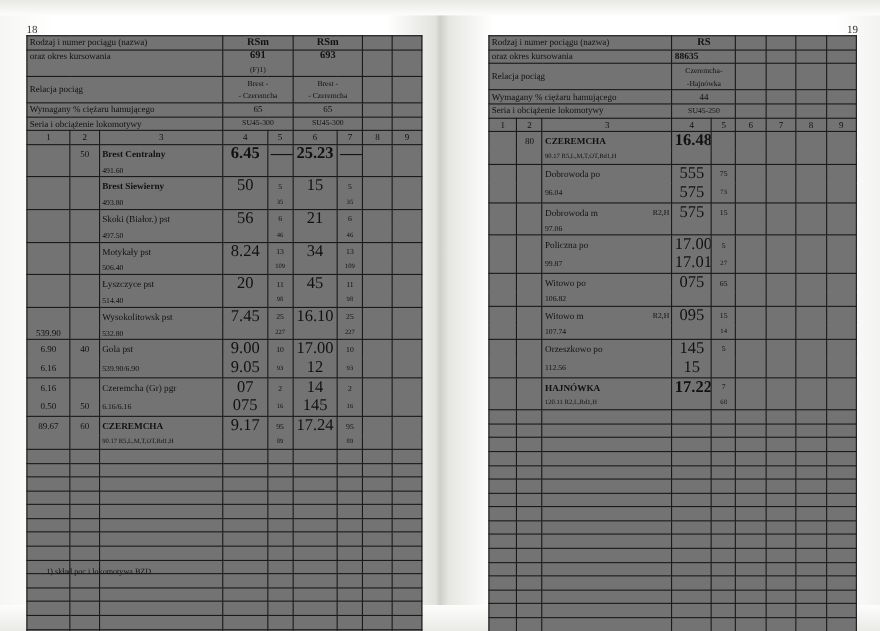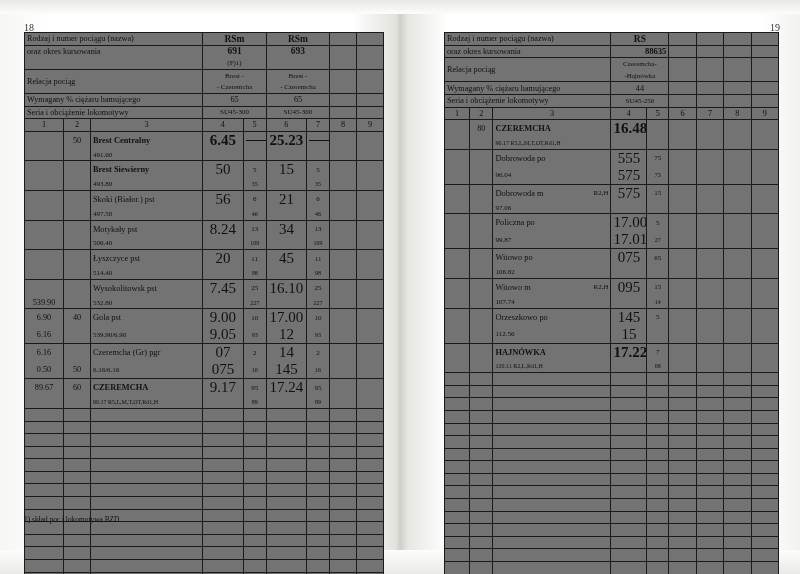--- a/index.html
+++ b/index.html
@@ -45,23 +45,23 @@
   }
   .hdr td{height:13px;}
   .c{text-align:center;}
   .l{text-align:left;}
   .b{font-weight:bold;}
   .sm{font-size:7px;}
   .xs{font-size:6px;}
   .notop{border-top:none !important;}
   .nobot{border-bottom:none !important;}
   .bigc{font-size:9.5px;font-weight:bold;text-align:center;}
-  .midc{font-size:8.6px;font-weight:bold;text-align:right;}
+  .midc{font-size:8.6px;font-weight:bold;text-align:left;}
   .dash{display:inline-block;border-top:1px solid #111;width:24px;vertical-align:middle;}
-  .footnote{position:absolute;font-size:7.4px;color:#111;}
+  .footnote{position:absolute;font-size:7.4px;color:#111;padding-left:18px;}
 
   .timecell{text-align:center;font-size:15px;font-family:Liberation Serif, serif;}
   .stopname{font-size:8.4px;}
   .cellpad{padding-left:3px;}
 </style>
 </head>
 <body>
 
 <div class="paper"></div>
 <div class="edge-top"></div>

